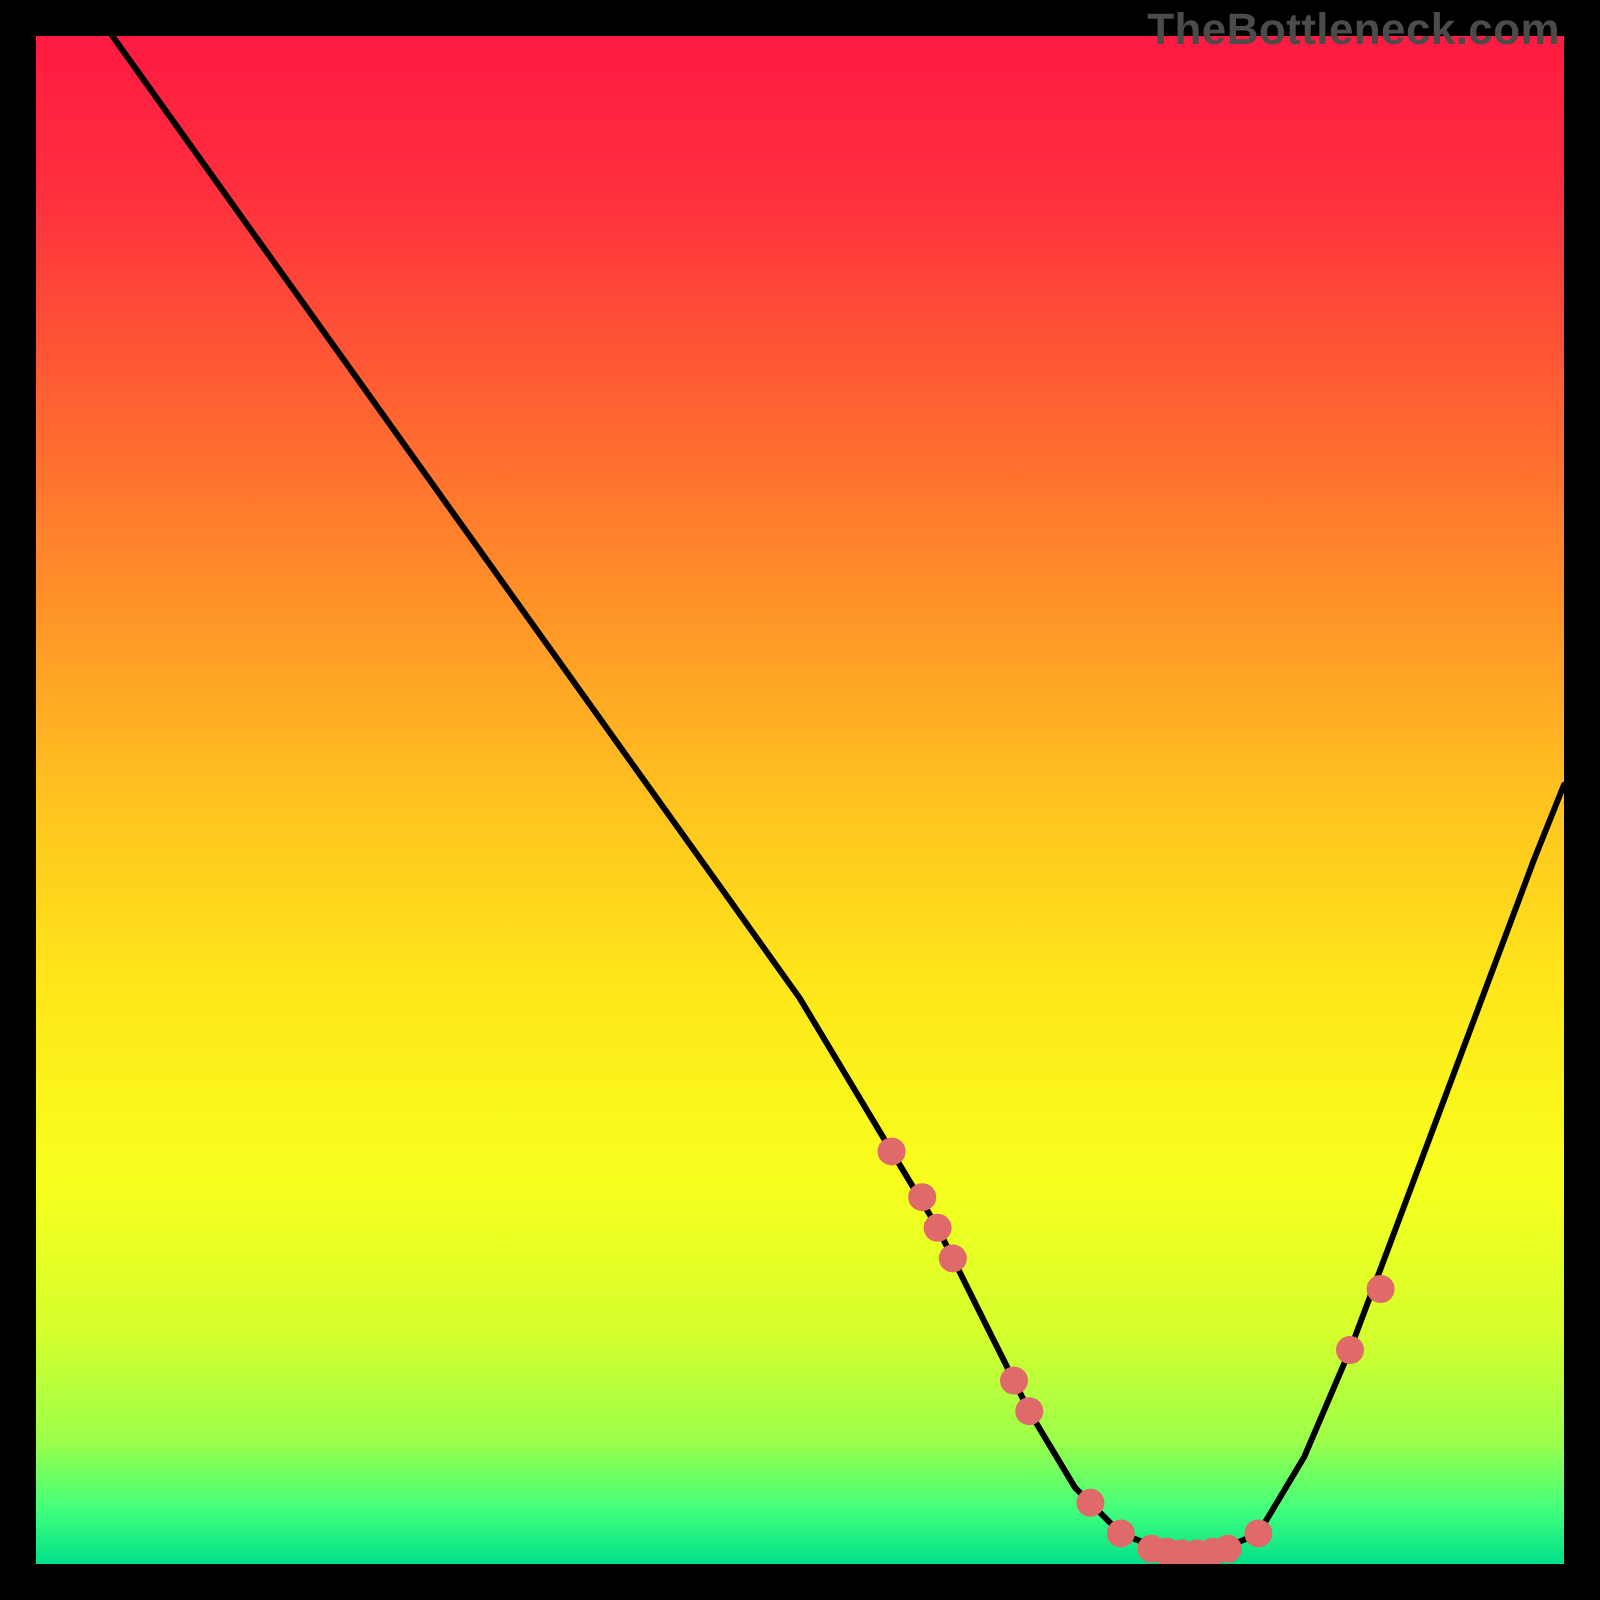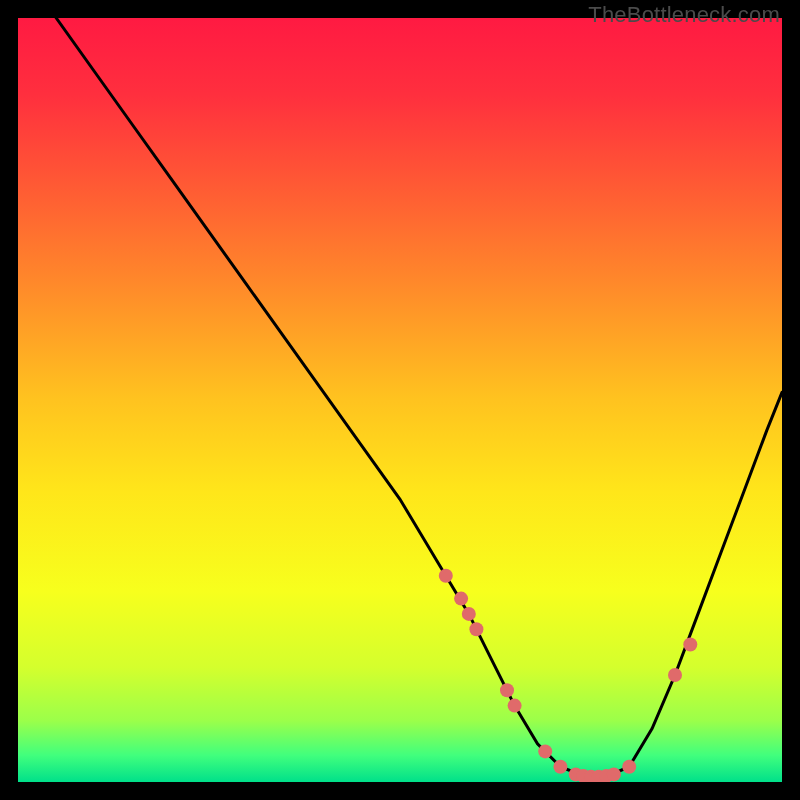--- a/index.html
+++ b/index.html
@@ -25,21 +25,21 @@
     top: 0;
     width: 764px;
     height: 764px;
   }
   .watermark {
     position: absolute;
     top: 2px;
     right: 20px;
     color: #4b4b4b;
     font-size: 22px;
-    font-weight: 400;
+    font-weight: 700;
     letter-spacing: 0.2px;
     user-select: none;
   }
 </style>
 </head>
 <body>
 
 <div class="frame">
   <svg class="plot" viewBox="0 0 764 764">
     <defs>

